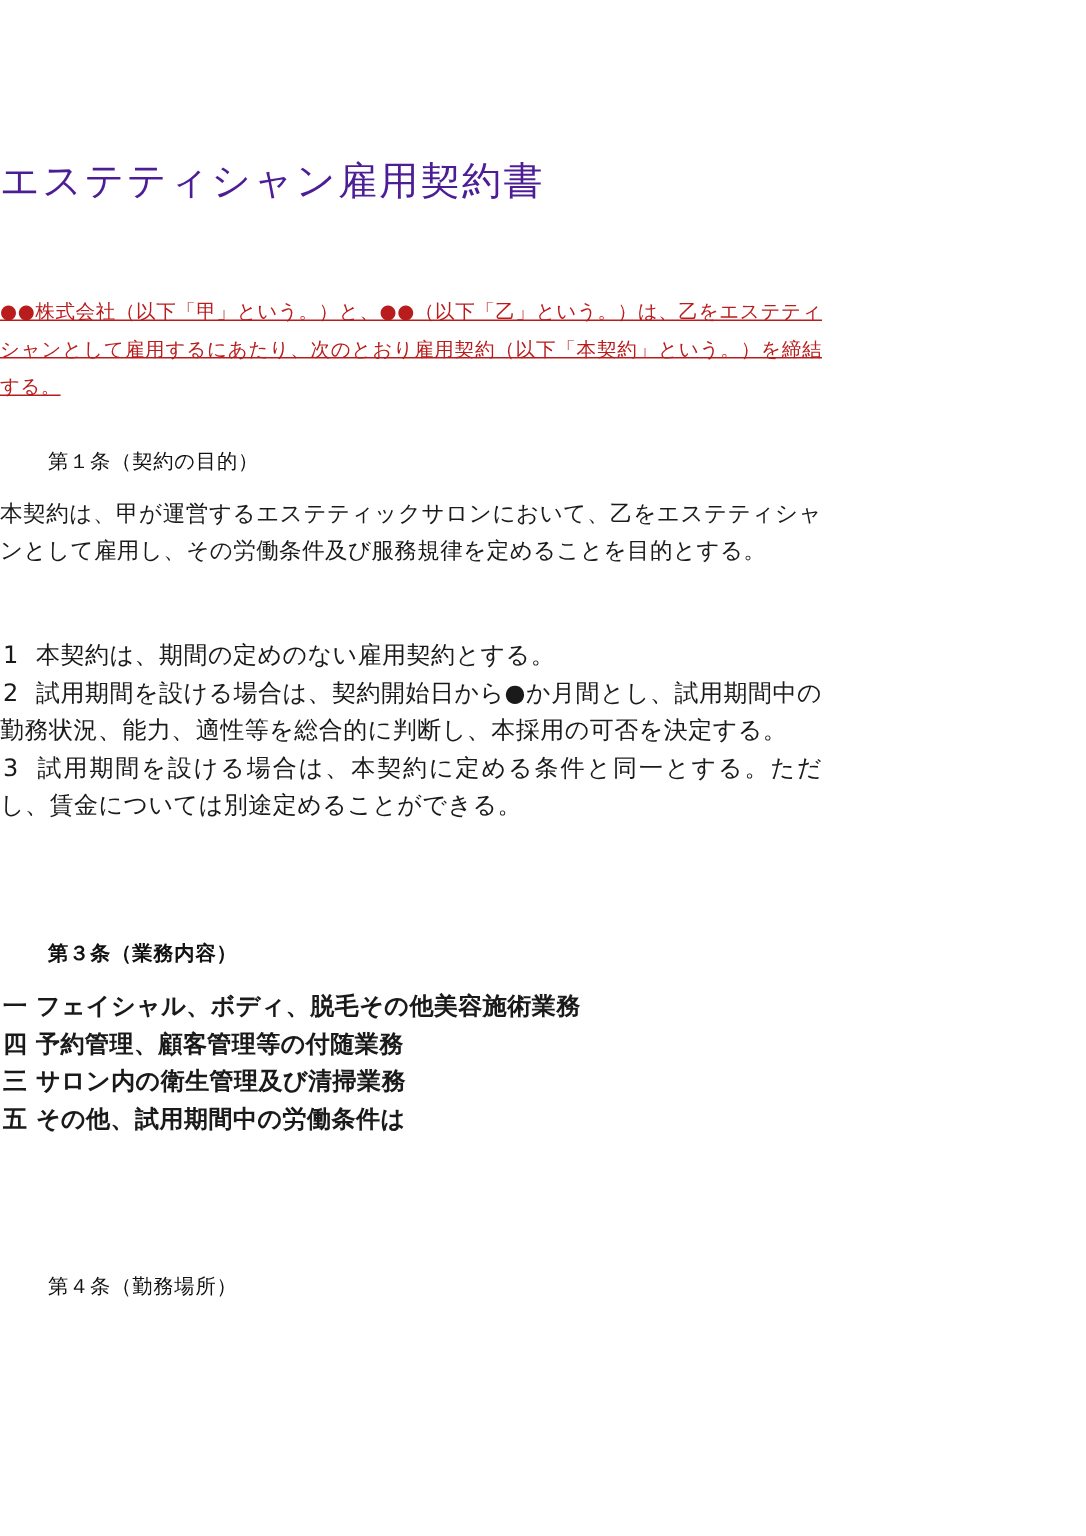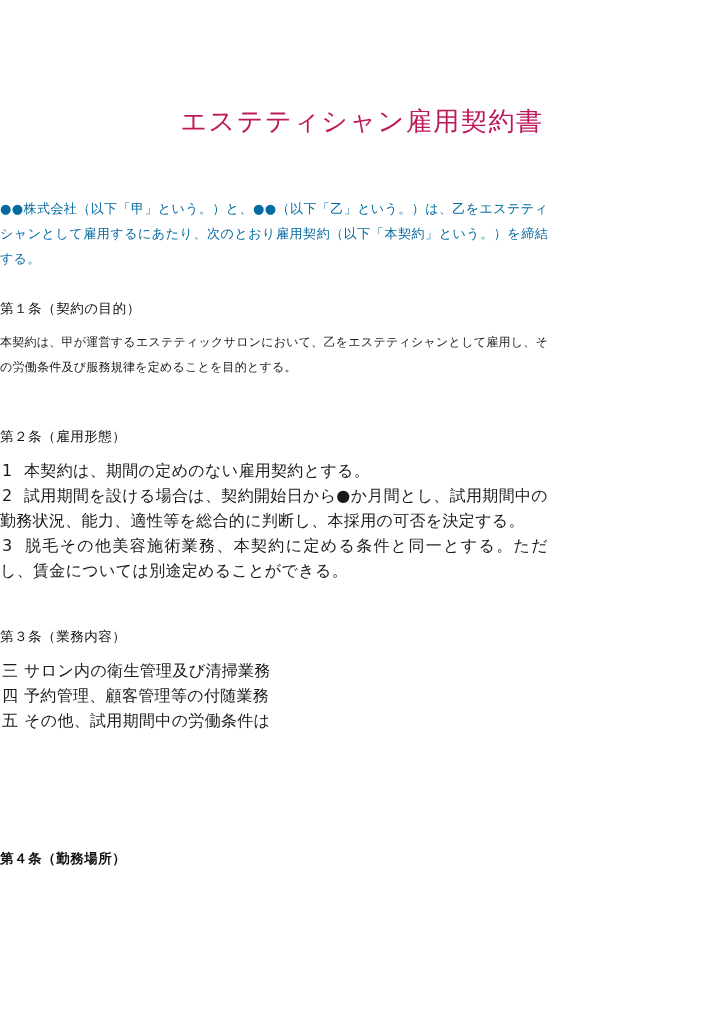--- a/index.html
+++ b/index.html
@@ -19,57 +19,59 @@
     margin: 0 auto;
     background: #ffffff;
     overflow: hidden;
     box-sizing: border-box;
   }
   .doc-title {
     position: absolute;
     left: 0;
     right: 0;
     top: 104px;
-    text-align: center;
+    text-align: left;
     font-size: 26px;
     line-height: 34px;
     letter-spacing: 0.06em;
-    color: #be185d;
+    color: #4c1d95;
     font-weight: 400;
     white-space: nowrap;
   }
   .para {
     font-size: 13px;
     line-height: 25px;
     letter-spacing: 0.02em;
     text-align: justify;
     text-justify: inter-character;
     margin: 0;
-    color: #0369a1;
+    color: #b91c1c;
+    text-decoration: underline;
   }
   .intro {
     position: absolute;
     left: 0;
     top: 196px;
     width: 548px;
   }
   .article {
     position: absolute;
     left: 0;
     width: 548px;
   }
   .art-heading {
     font-size: 13.5px;
     line-height: 25px;
     letter-spacing: 0.04em;
     margin: 0 0 9px 0;
     color: #111111;
+    padding-left: 32px;
   }
   .art-lead {
-    font-size: 12px;
+    font-size: 15px;
     line-height: 25px;
     letter-spacing: 0.02em;
     margin: 0;
     text-align: justify;
     text-justify: inter-character;
   }
   .list-item {
     font-size: 16px;
     line-height: 25px;
     letter-spacing: 0.02em;
@@ -96,34 +98,34 @@
   <div class="intro">
     <p class="para">●●株式会社（以下「甲」という。）と、●●（以下「乙」という。）は、乙をエステティシャンとして雇用するにあたり、次のとおり雇用契約（以下「本契約」という。）を締結する。</p>
   </div>
 
   <div class="article" id="article-0" style="top:296px;">
     <div class="art-heading">第１条（契約の目的）</div>
     <p class="art-lead">本契約は、甲が運営するエステティックサロンにおいて、乙をエステティシャンとして雇用し、その労働条件及び服務規律を定めることを目的とする。</p>
   </div>
 
   <div class="article" id="article-1" style="top:424px;">
-    <div class="art-heading">第２条（雇用形態）</div>
     <div class="item-list" id="items-1">
         <div class="list-item"><span class="marker">1</span><span>本契約は、期間の定めのない雇用契約とする。</span></div>
         <div class="list-item"><span class="marker">2</span><span>試用期間を設ける場合は、契約開始日から●か月間とし、試用期間中の勤務状況、能力、適性等を総合的に判断し、本採用の可否を決定する。</span></div>
-        <div class="list-item"><span class="marker">3</span><span>脱毛その他美容施術業務、本契約に定める条件と同一とする。ただし、賃金については別途定めることができる。</span></div>
+        <div class="list-item"><span class="marker">3</span><span>試用期間を設ける場合は、本契約に定める条件と同一とする。ただし、賃金については別途定めることができる。</span></div>
       </div>
   </div>
 
-  <div class="article" id="article-2" style="top:624px;">
+  <div class="article" id="article-2" style="top:624px;font-weight:bold;">
     <div class="art-heading">第３条（業務内容）</div>
     <div class="item-list" id="items-2">
+        <div class="list-item"><span class="marker">一</span><span>フェイシャル、ボディ、脱毛その他美容施術業務</span></div>
+        <div class="list-item"><span class="marker">四</span><span>予約管理、顧客管理等の付随業務</span></div>
         <div class="list-item"><span class="marker">三</span><span>サロン内の衛生管理及び清掃業務</span></div>
-        <div class="list-item"><span class="marker">四</span><span>予約管理、顧客管理等の付随業務</span></div>
         <div class="list-item"><span class="marker">五</span><span>その他、試用期間中の労働条件は</span></div>
       </div>
   </div>
 
-  <div class="article" id="article-3" style="top:846px;font-weight:bold;">
+  <div class="article" id="article-3" style="top:846px;">
     <div class="art-heading">第４条（勤務場所）</div>
   </div>
 
 </div>
 
 </body></html>

